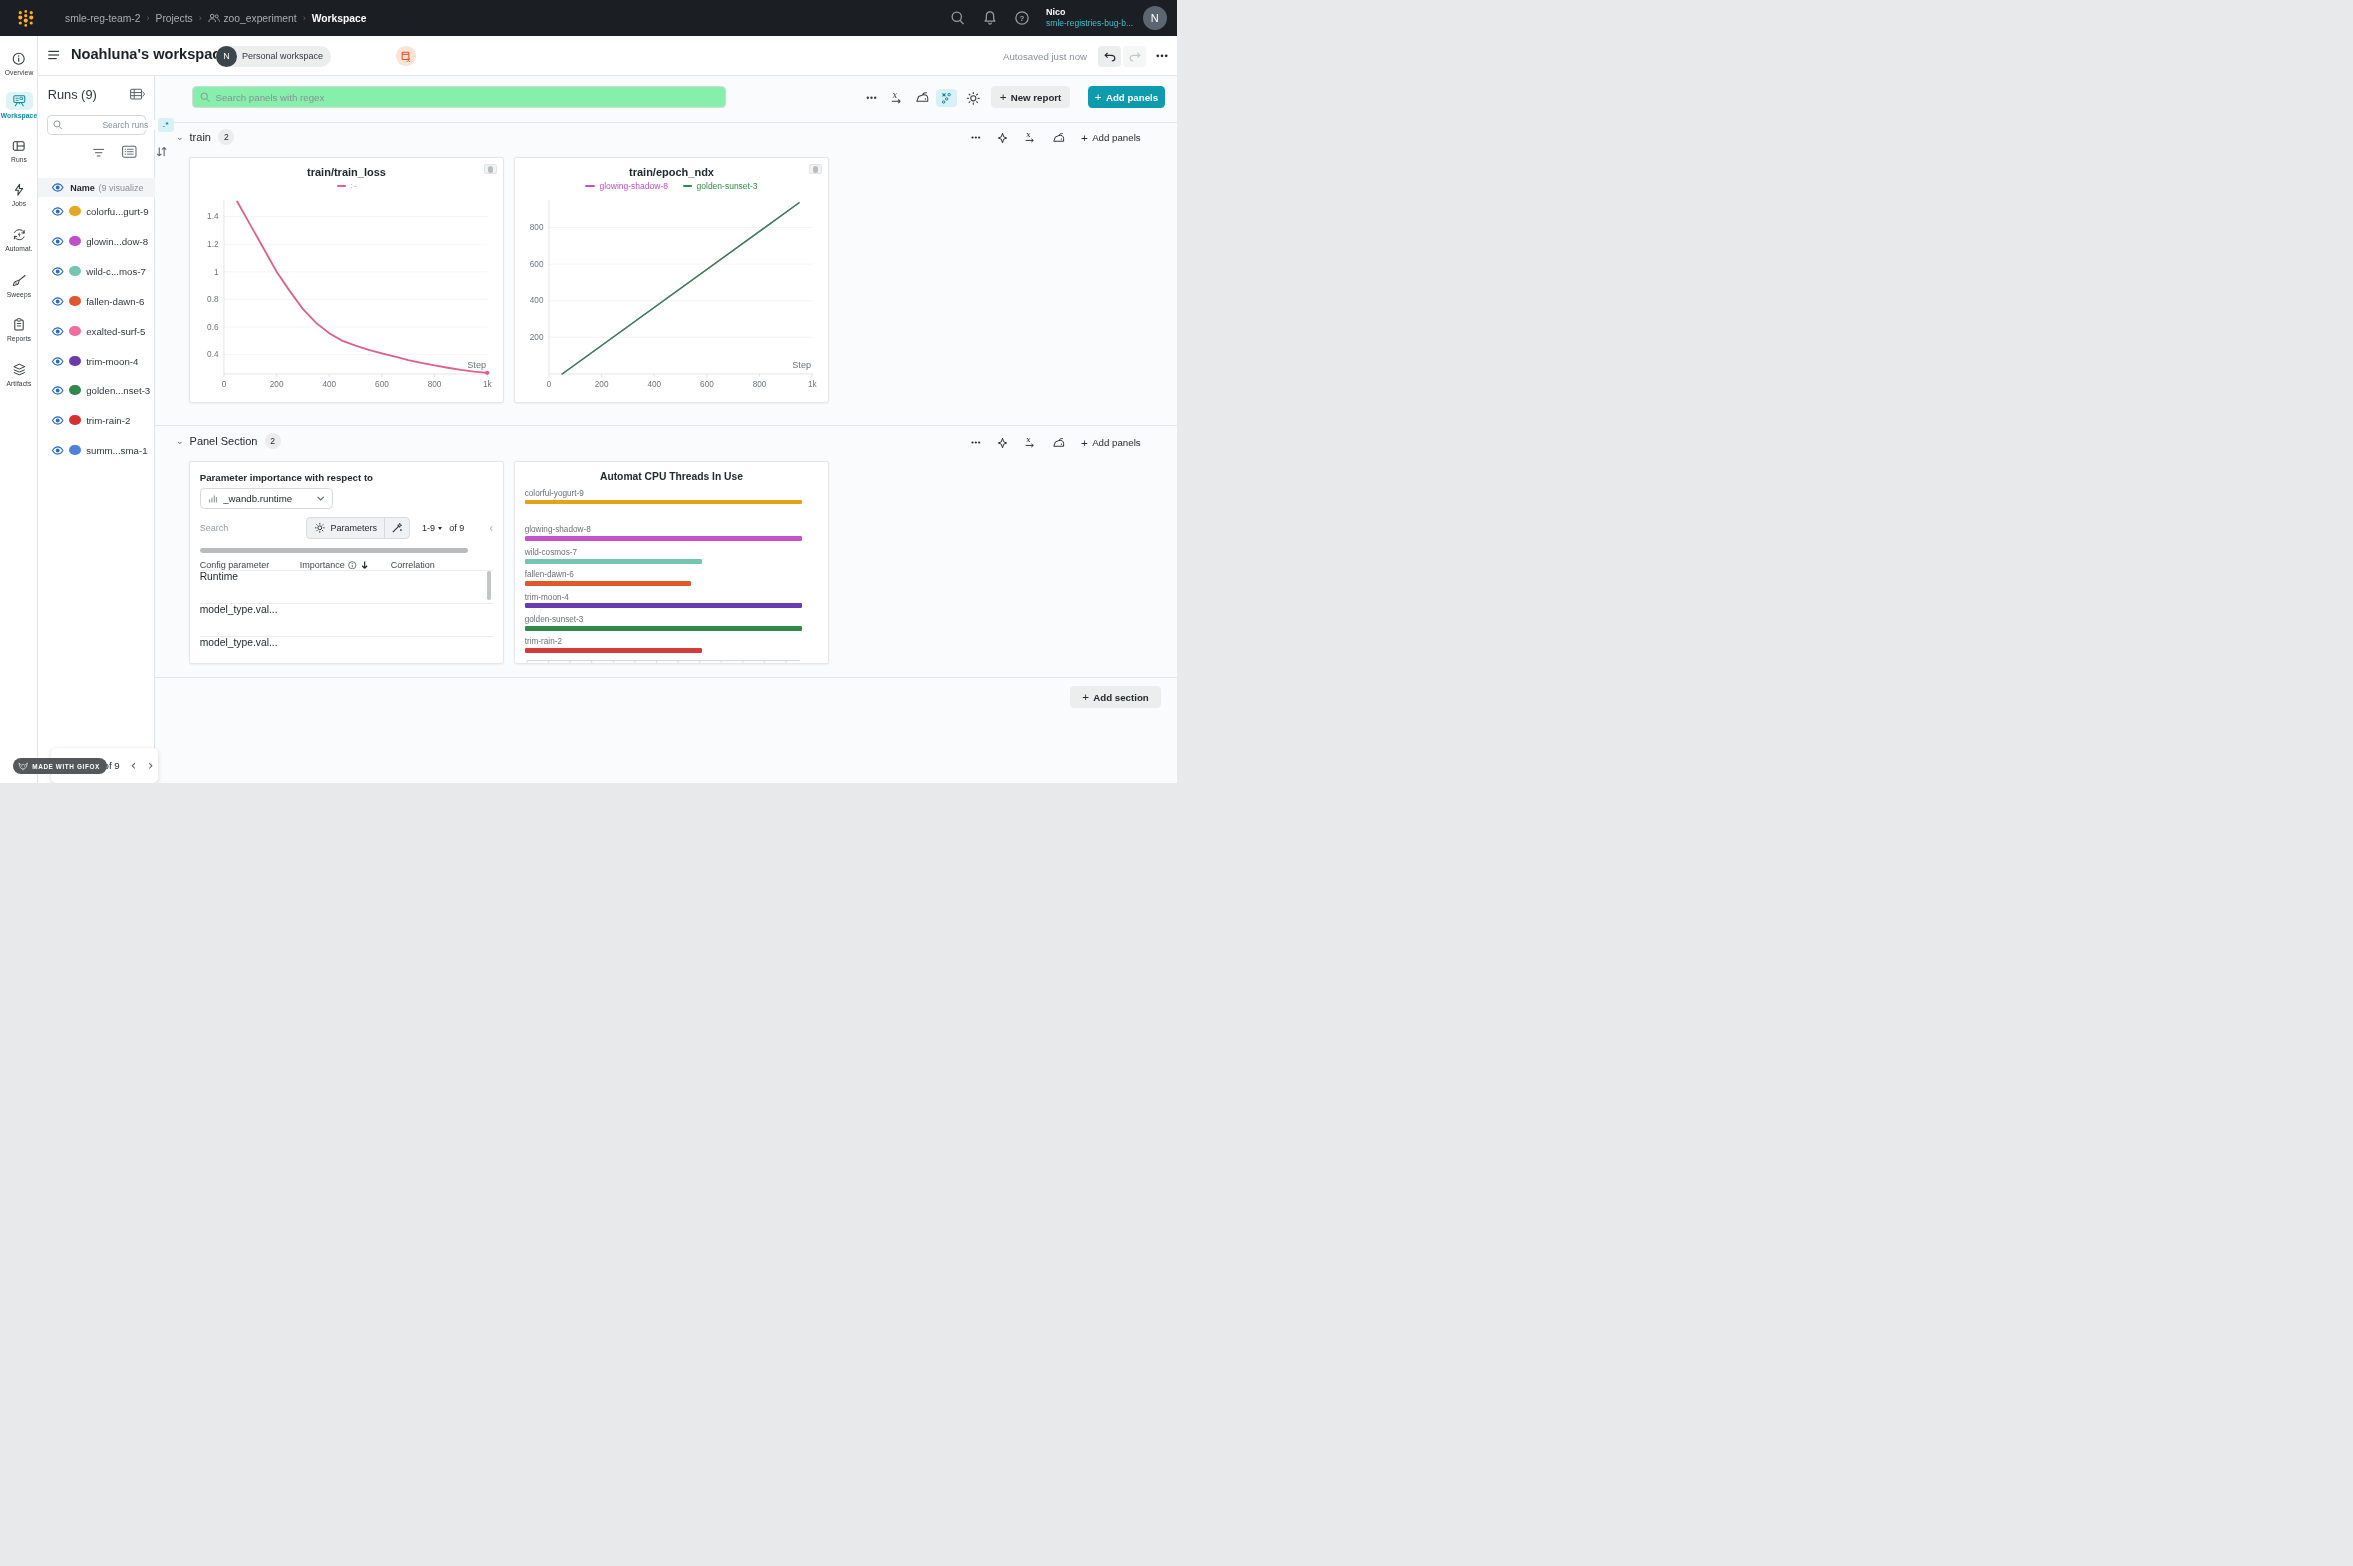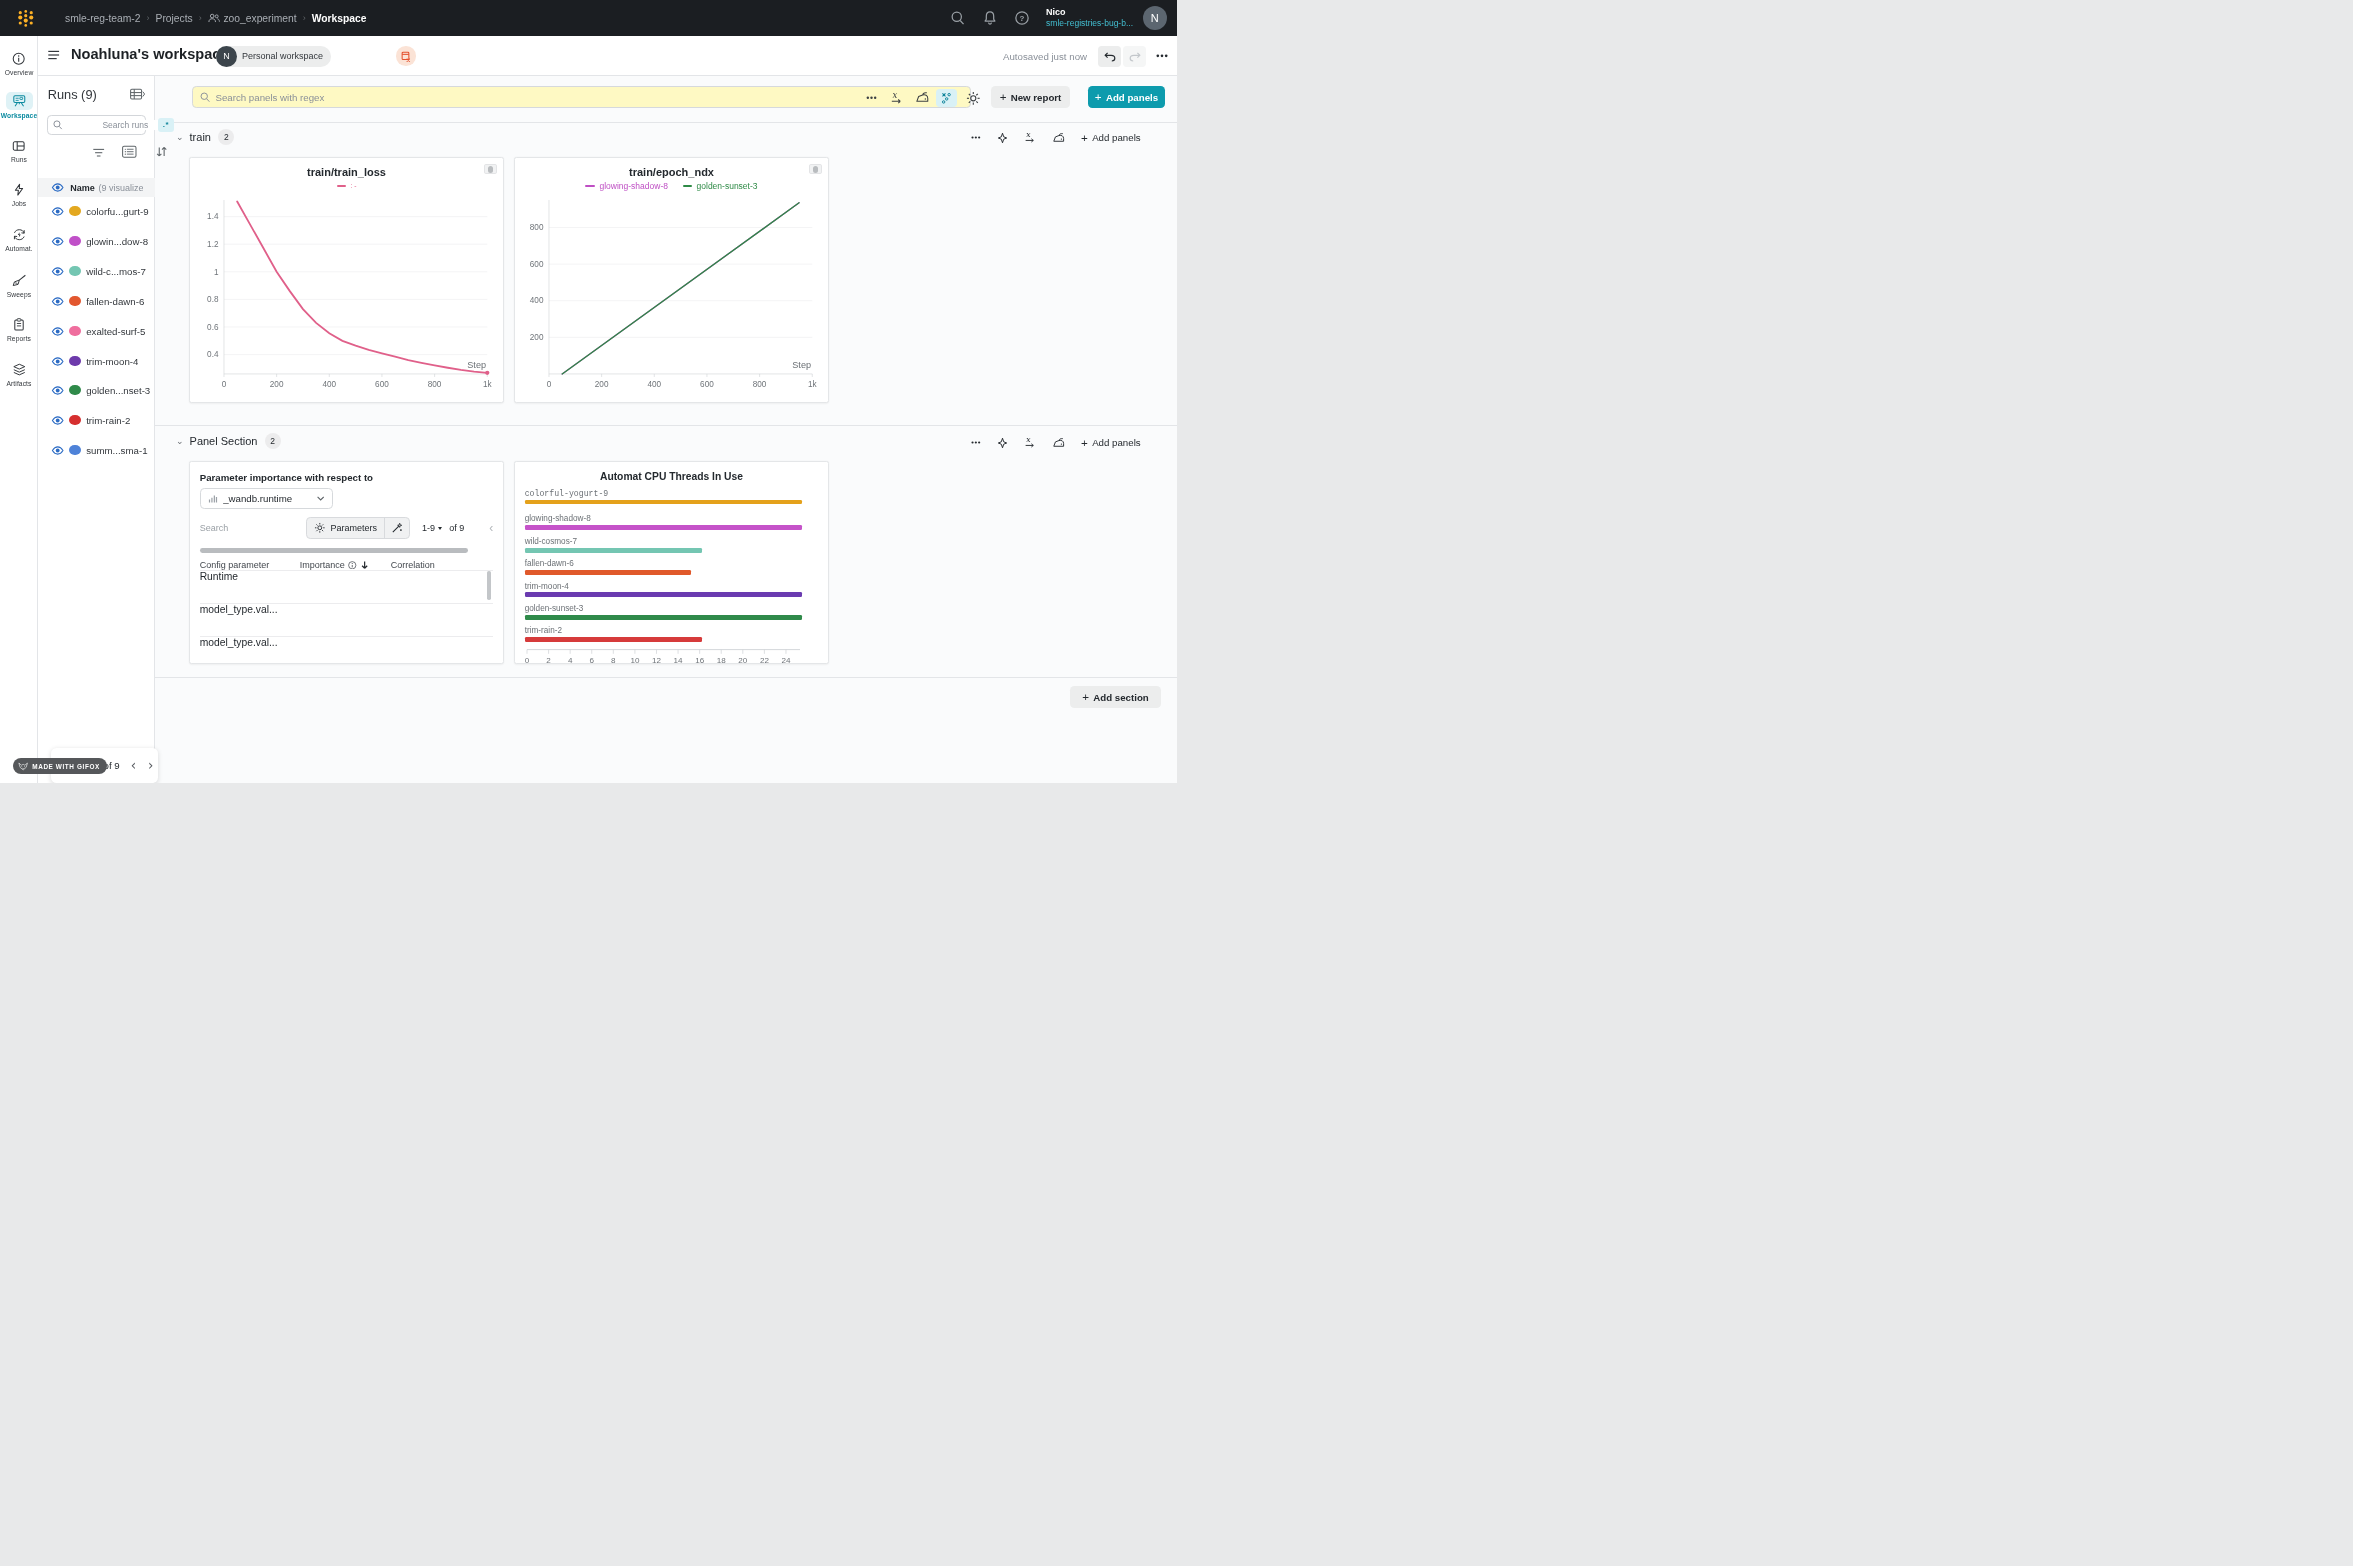--- a/index.html
+++ b/index.html
@@ -51,22 +51,22 @@
   #runs-list-header { position:absolute; left:0; top:102px; width:117px; height:19px; background:#f3f4f5;
                       display:flex; align-items:center; font-size:9px; }
   #runs-list-header b { color:#24292e; font-weight:700; }
   #runs-list-header span.cnt { color:#8a9099; font-weight:400; white-space:nowrap; overflow:hidden; }
   .run-row { position:absolute; left:0; width:117px; height:30px; display:flex; align-items:center; cursor:pointer; }
   .eye { width:13.4px; height:9px; margin-left:12.8px; flex:0 0 auto; cursor:pointer; }
   .run-dot { width:11.6px; height:10.3px; border-radius:50%; margin-left:4.9px; flex:0 0 auto; }
   .run-name { font-size:9.7px; color:#33373c; margin-left:5.5px; white-space:nowrap; overflow:hidden; }
 
   
-  #panel-search { position:absolute; left:192px; top:86px; width:779px; height:22px; border:0.6px solid #d6d9dc; border-radius:4.3px;
-                  background:#fef9c3; display:flex; align-items:center; padding-left:7.3px; }
+  #panel-search { position:absolute; left:192px; top:86px; width:534px; height:22px; border:0.6px solid #d6d9dc; border-radius:4.3px;
+                  background:#86efac; display:flex; align-items:center; padding-left:7.3px; }
   #panel-search input { border:none; outline:none; flex:1; font-size:9.7px; color:#33373c; font-family:inherit; background:transparent; }
   #panel-search input::placeholder { color:#8a9099; }
   .tbicon { position:absolute; top:89px; width:21px; height:18px; display:flex; align-items:center; justify-content:center; cursor:pointer; border-radius:3.7px; }
   .tbicon.hl { background:#d9f1f6; }
   .btn { display:flex; align-items:center; justify-content:center; border-radius:4.3px; cursor:pointer; font-size:9.7px; font-weight:700; }
   #new-report { left:991px; top:86px; width:79px; height:22px; background:#eceded; color:#24292e; }
   #add-panels-main { left:1088px; top:86px; width:77px; height:22px; background:#0d9bad; color:#fff; }
   .plus { font-size:11.6px; font-weight:400; margin-right:4.3px; margin-top:-1.2px; }
 
   
@@ -746,21 +746,21 @@
       <span class="pi-param">model_type.val...</span>
       <span style="width:91px"><span class="bar-track imp" style="background: rgb(233, 239, 250);"><span class="bar-fill" style="width: 11%; background: rgb(59, 114, 200);"></span></span></span>
       <span><span class="bar-track corr" style="background: rgb(240, 241, 242);"><span class="bar-fill" style="width: 72%; background: rgb(217, 95, 121);"></span></span></span>
     </div>
   </div>
   </div>
 
   <div class="card" style="left:514px;top:461px;height:203px;padding:8.5px 9.7px">
     <div class="chart-title" style="margin-top:0;font-size:10.3px">Automat CPU Threads In Use</div>
     <div id="cpu-bars" style="margin-top:7.3px">
-        <div style="margin-bottom: 10px; font-family: Liberation Mono, monospace;">
+        <div style="margin-bottom: 21px;">
           <div class="cpu-row-label">colorful-yogurt-9</div>
           <div class="cpu-bar" style="width: 277px; background: rgb(228, 161, 27);"></div>
         </div>
         <div style="margin-bottom: 6.7px;">
           <div class="cpu-row-label">glowing-shadow-8</div>
           <div class="cpu-bar" style="width: 277px; background: rgb(197, 83, 201);"></div>
         </div>
         <div style="margin-bottom: 6.7px;">
           <div class="cpu-row-label">wild-cosmos-7</div>
           <div class="cpu-bar" style="width: 177px; background: rgb(116, 198, 178);"></div>

